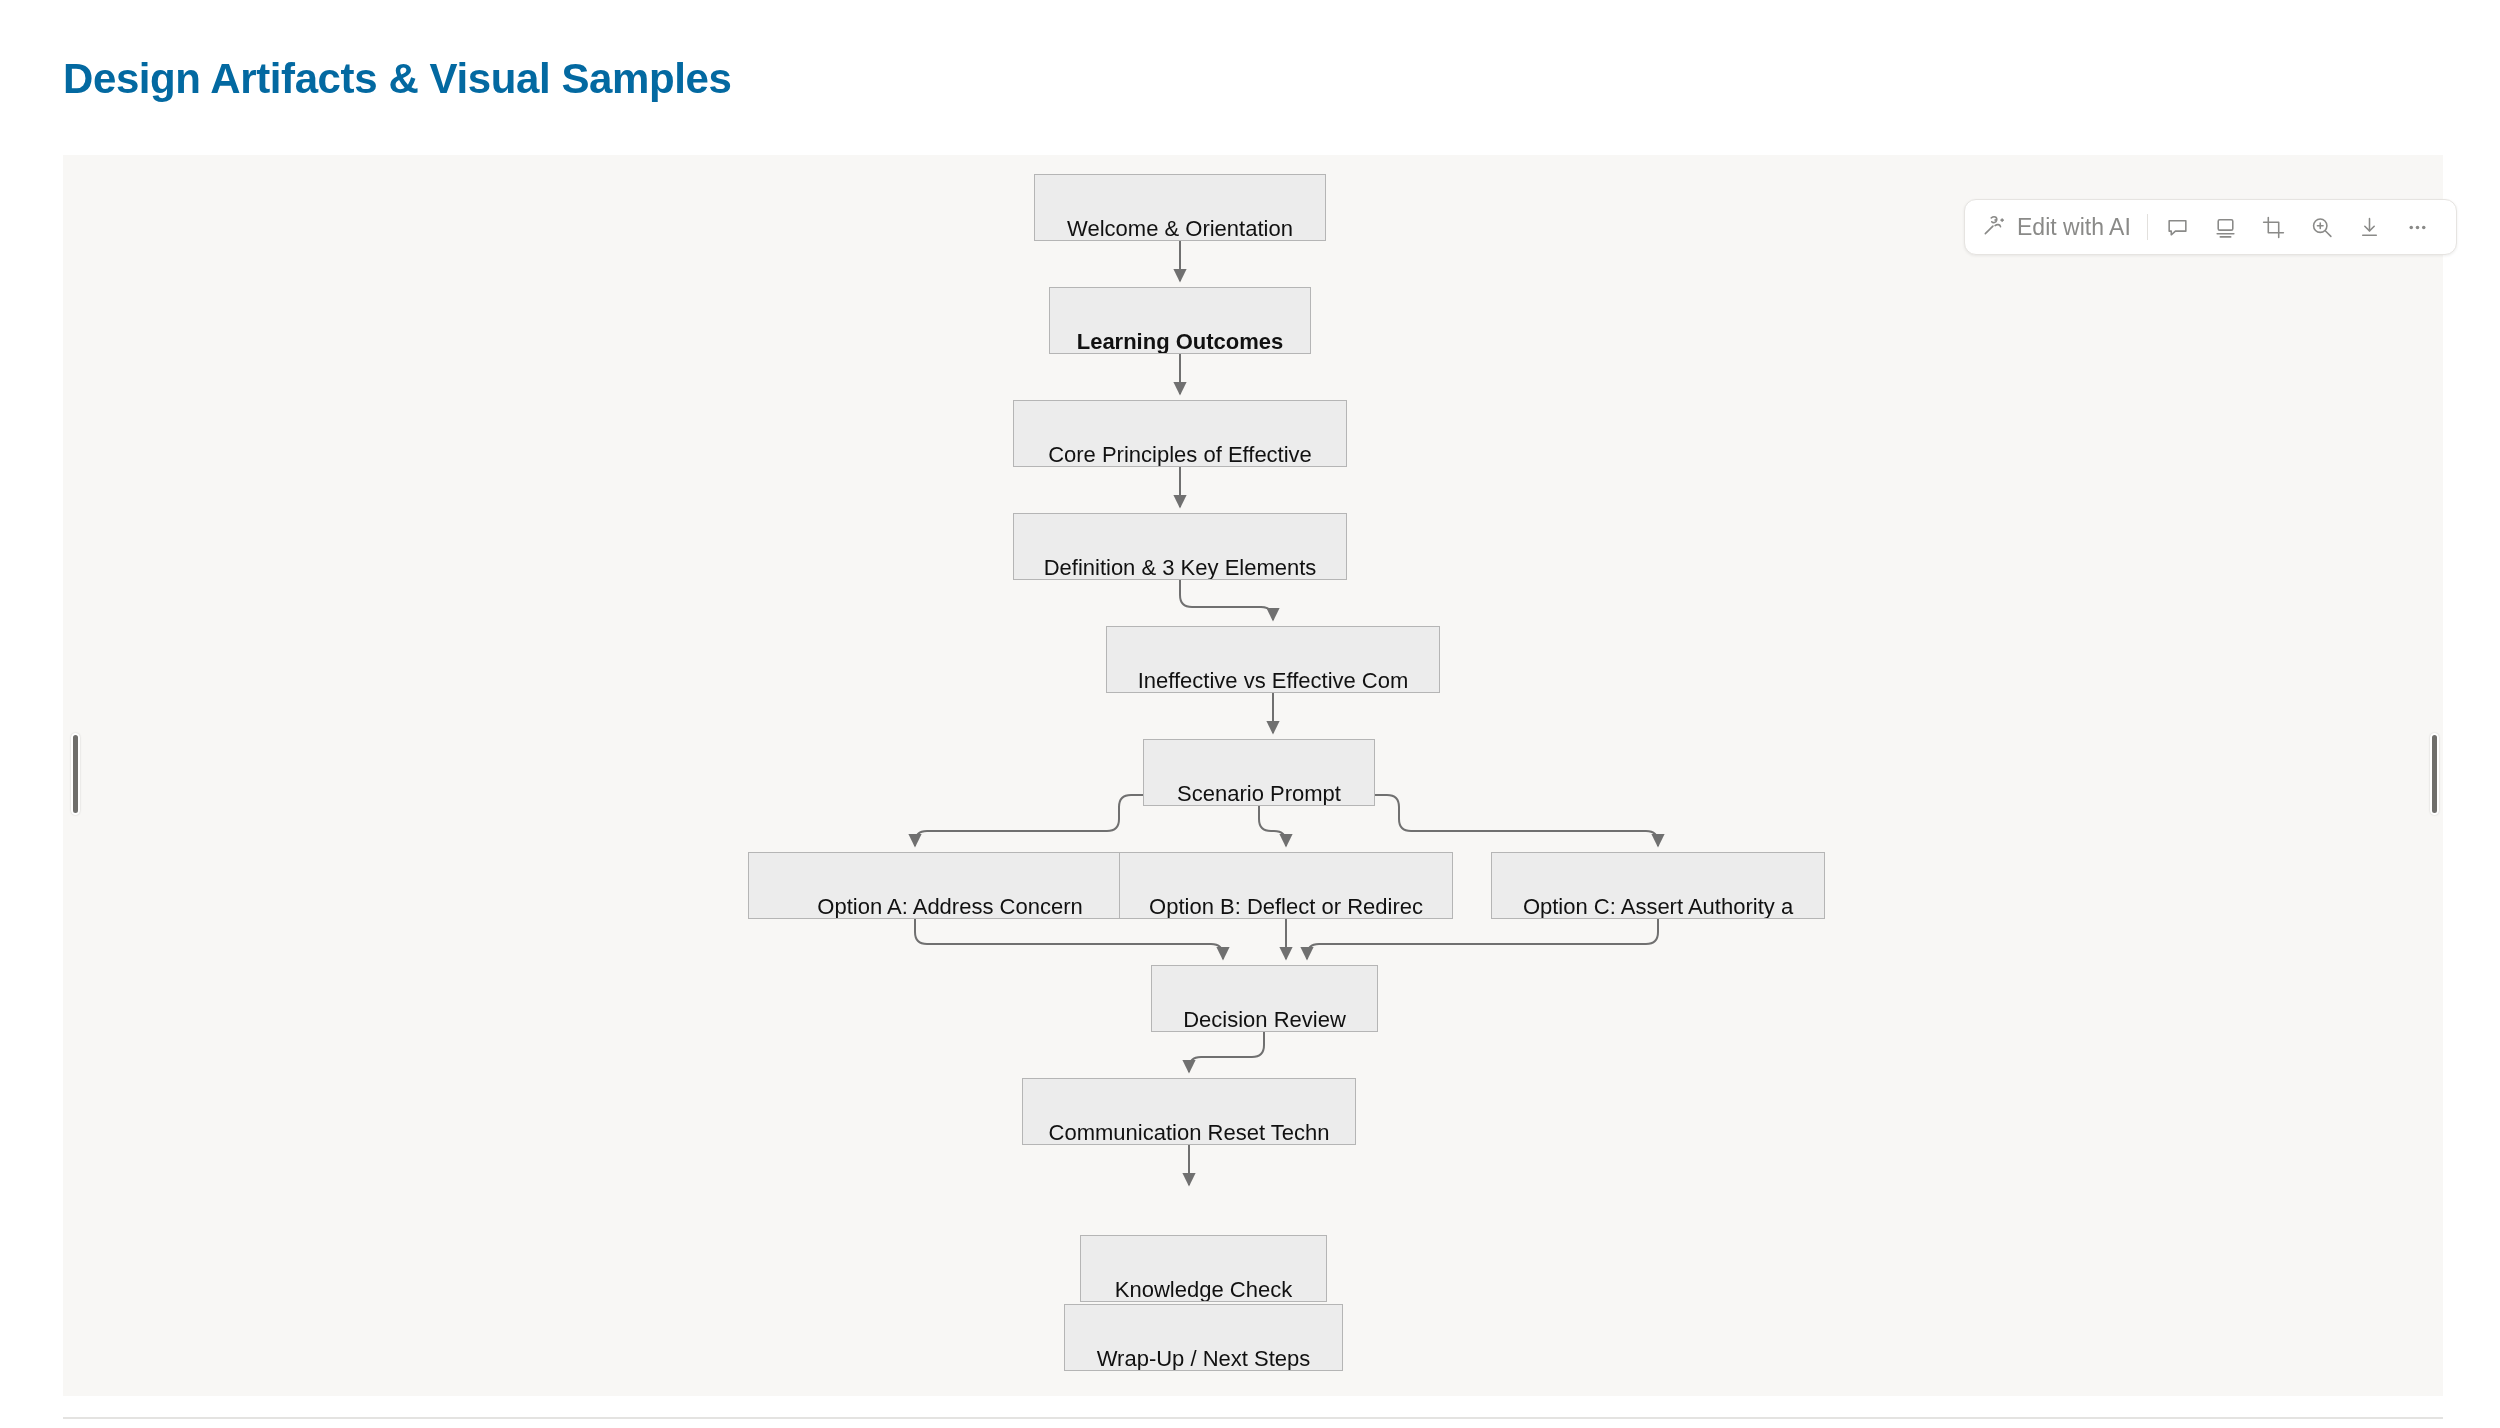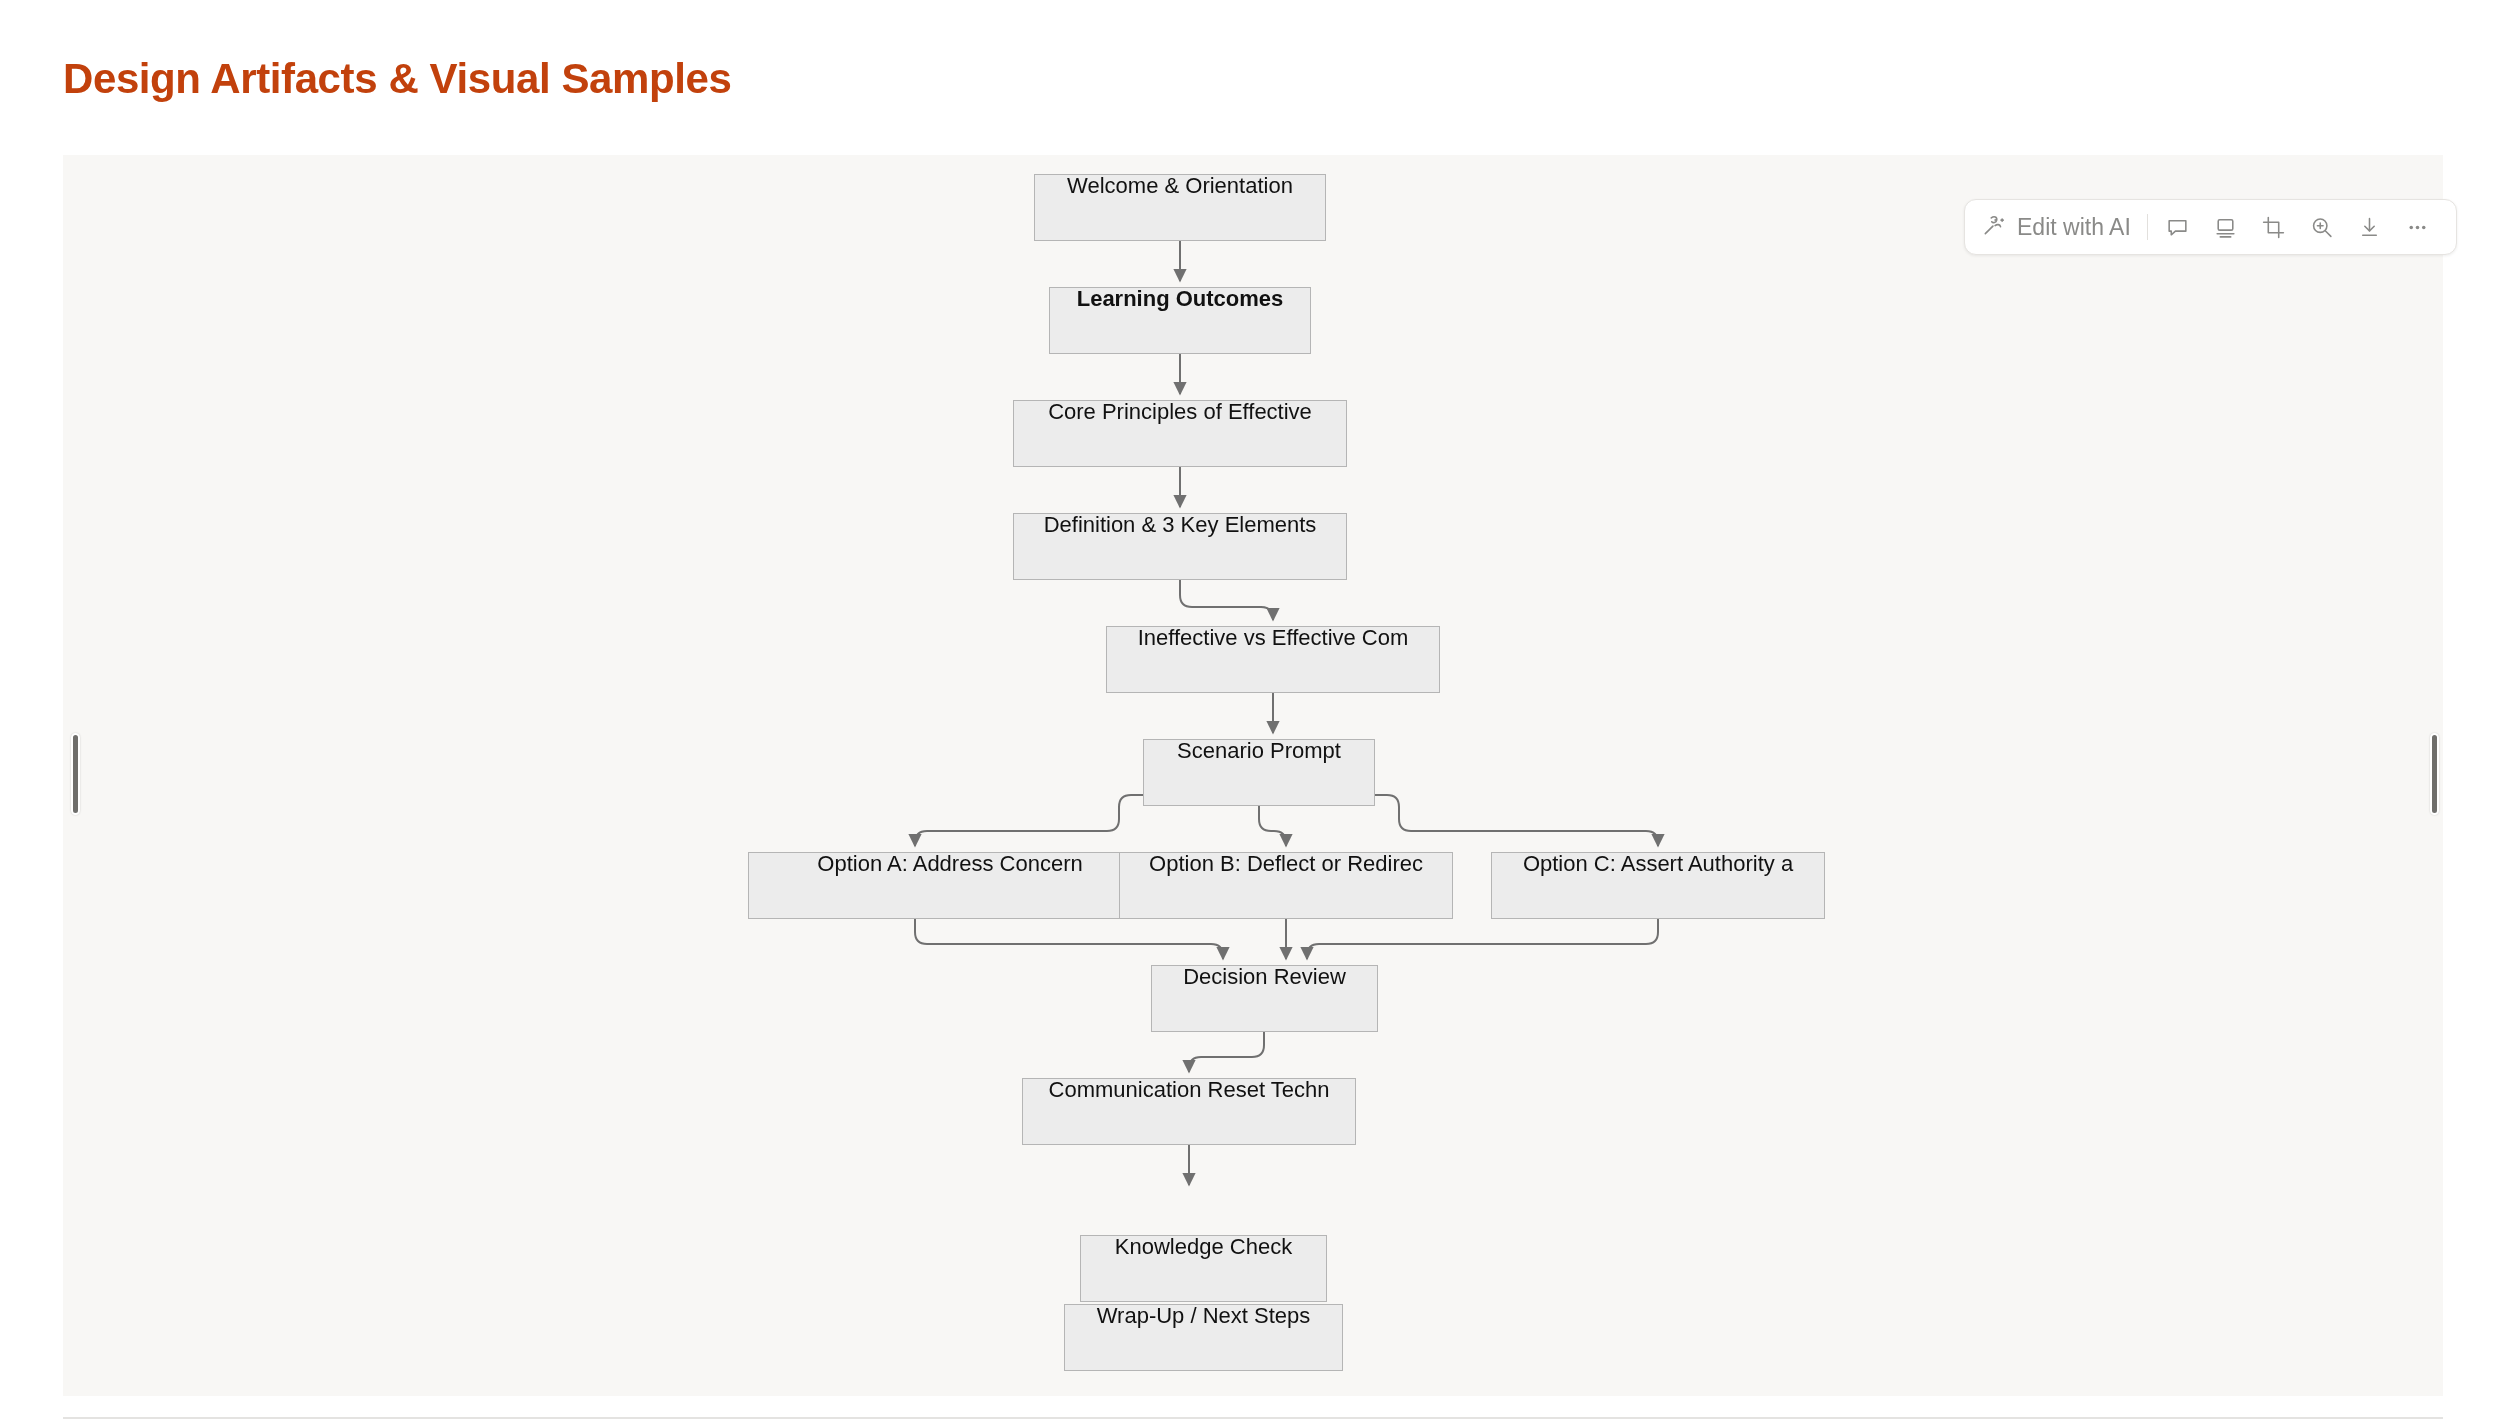--- a/index.html
+++ b/index.html
@@ -15,21 +15,21 @@
     width: 2500px; height: 1428px;
     background: #ffffff;
   }
 
   
   #page-title {
     position: absolute;
     left: 63px; top: 55px;
     font-size: 42px;
     font-weight: 700;
-    color: #c2410c;
+    color: #0369a1;
     letter-spacing: -0.4px;
     white-space: nowrap;
   }
 
   
   #canvas {
     position: absolute;
     left: 63px; top: 155px;
     width: 2380px; height: 1241px;
     background: #f8f7f5;
@@ -41,21 +41,21 @@
     position: absolute;
     left: 0; top: 0;
     width: 2380px; height: 1241px;
     pointer-events: none;
   }
   .flow-node {
     position: absolute;
     background: #ececec;
     border: 1.5px solid #b5b5b5;
     display: flex;
-    align-items: flex-start;
+    align-items: flex-end;
     justify-content: center;
     overflow: hidden;
     white-space: nowrap;
   }
   .flow-node .node-label {
     font-size: 22px;
     color: #111111;
     line-height: 1;
     white-space: nowrap;
   }

